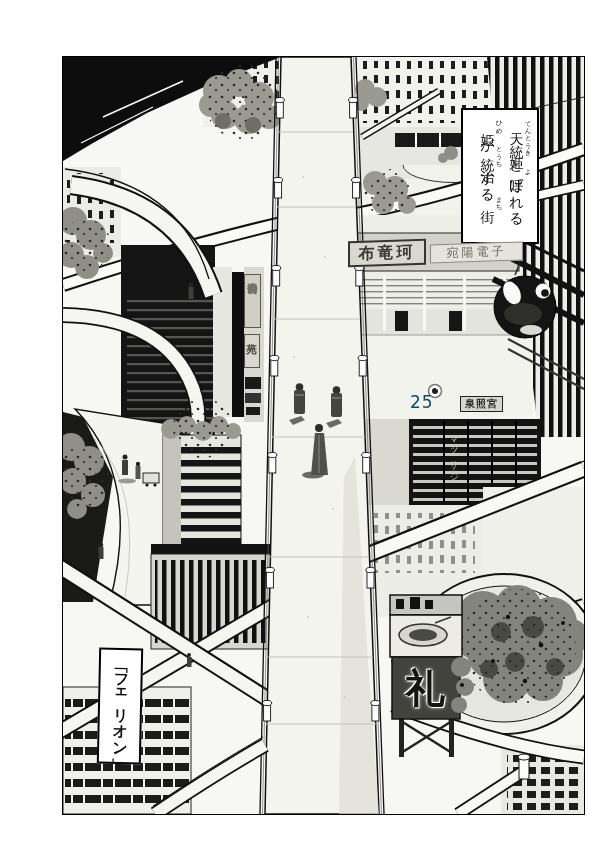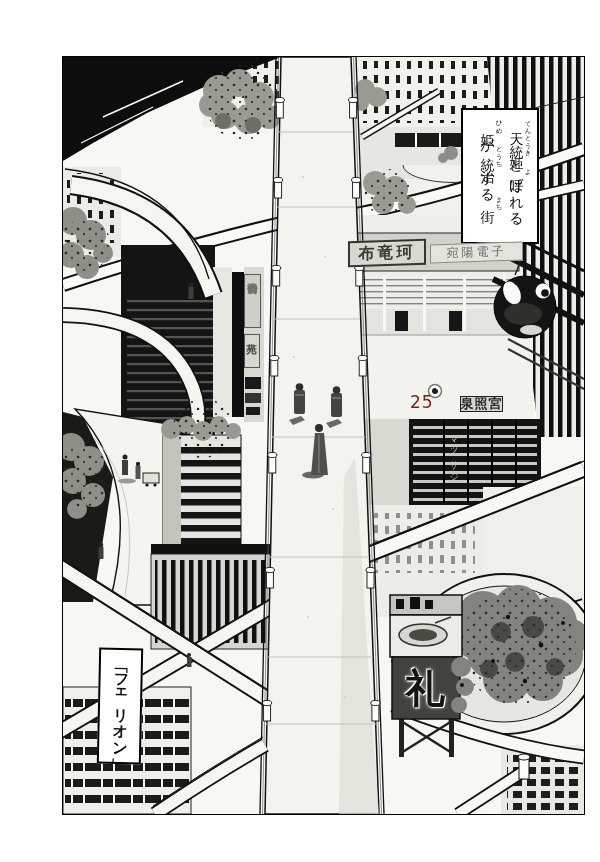--- a/index.html
+++ b/index.html
@@ -20,24 +20,24 @@
   .bsign{display:flex;align-items:center;justify-content:center;overflow:hidden;white-space:nowrap;}
   .sign-dragon{left:286px;top:184px;width:78px;height:26px;background:#d8d8d0;border:2px solid #35352f;
                font-size:16px;font-weight:bold;color:#3a3a35;letter-spacing:3px;transform:skewY(-2deg);}
   .sign-electronics{left:368px;top:187px;width:93px;height:19px;background:#e4e4dc;border:1.5px solid #8a8a82;
                font-size:12px;color:#6b6b64;letter-spacing:3px;transform:skewY(-2deg);}
   .sign-company{left:182px;top:218px;width:17px;height:54px;background:#cfcfc7;border:1.5px solid #5a5a52;
                writing-mode:vertical-rl;font-size:10.5px;font-weight:bold;color:#72726a;}
   .sign-enko{left:182px;top:278px;width:16px;height:34px;background:#d8d8d0;border:1.5px solid #555;
                writing-mode:vertical-rl;font-size:10.5px;font-weight:bold;color:#55554e;}
   .sign-shrine{left:398px;top:340px;width:43px;height:16px;background:#d6d6cf;border:1.5px solid #222;
-               font-size:13px;font-weight:bold;color:#26262:2;color:#262622;letter-spacing:1px;}
+               font-size:10px;font-weight:bold;color:#26262:2;color:#262622;letter-spacing:1px;}
   .sign-massage{left:385px;top:374px;width:13px;height:62px;writing-mode:vertical-rl;
                font-size:9.5px;color:#c4c4bc;letter-spacing:1px;}
-  .floor-number{left:348px;top:336px;font-size:17px;color:#7f1d1d;letter-spacing:1px;}
+  .floor-number{left:348px;top:336px;font-size:17px;color:#0c4a6e;letter-spacing:1px;}
   .billboard-kanji{left:338px;top:604px;width:50px;height:56px;font-size:40px;font-weight:bold;color:#15150f;
                display:flex;align-items:center;justify-content:center;
                text-shadow:0 0 2px #fff,0 0 4px #fff,1px 1px 0 #fff,-1px -1px 0 #fff;}
 </style>
 </head>
 <body>
 
 <div class="panel">
 
 <svg width="521" height="757" viewBox="0 0 521 757">

